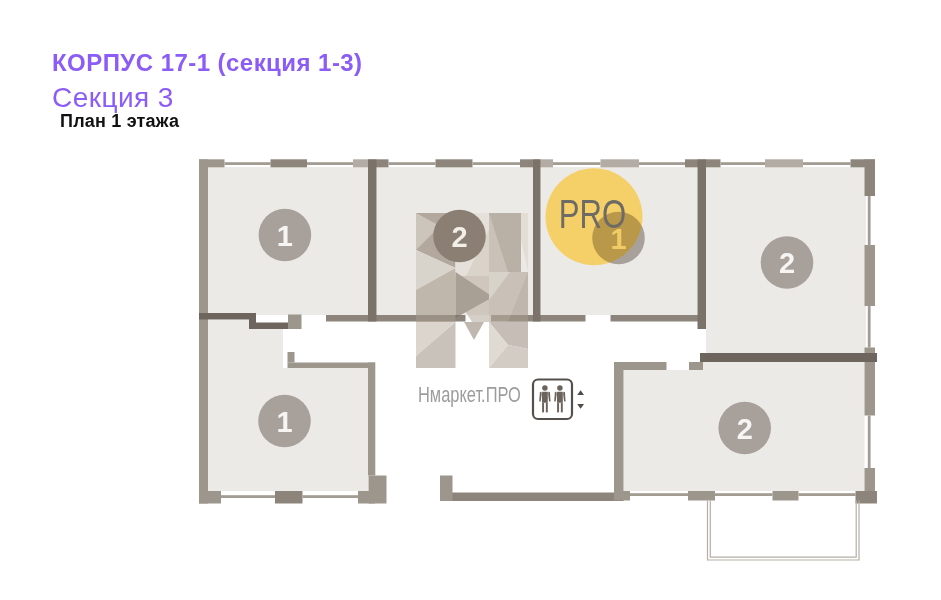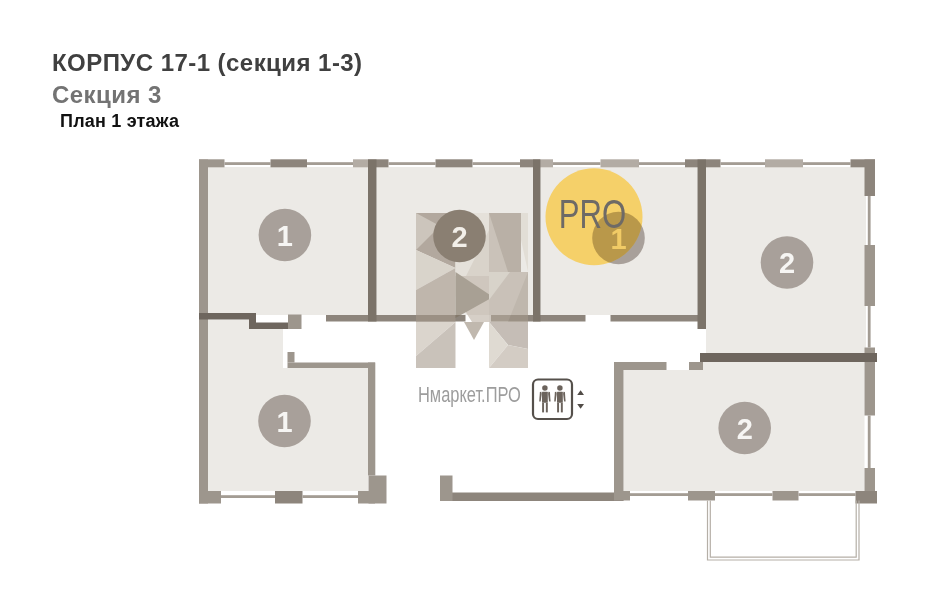--- a/index.html
+++ b/index.html
@@ -1,18 +1,18 @@
 <!DOCTYPE html>
 <html><head>
 <meta charset="utf-8">
 <style>
 html,body{margin:0;padding:0;width:941px;height:600px;background:#ffffff;overflow:hidden;}
 body{font-family:"Liberation Sans",sans-serif;position:relative;}
-.t1{position:absolute;left:52px;top:49px;font-size:24px;font-weight:bold;color:#404040;line-height:1.2;letter-spacing:0.45px;}
-.t2{position:absolute;left:52px;top:81px;font-size:24px;font-weight:bold;color:#737373;line-height:1.2;letter-spacing:0.45px;}
+.t1{position:absolute;left:52px;top:49px;font-size:24px;font-weight:bold;color:#8b5cf6;line-height:1.2;letter-spacing:0.45px;}
+.t2{position:absolute;left:52px;top:81px;font-size:28px;font-weight:normal;color:#8b5cf6;line-height:1.2;letter-spacing:0.45px;}
 .t3{position:absolute;left:60px;top:111px;font-size:18px;font-weight:bold;color:#111111;line-height:1.2;letter-spacing:0.2px;}
 </style>
 </head>
 <body>
 
 <div class="t1">КОРПУС 17-1 (секция 1-3)</div>
 
 <div class="t2">Секция 3</div>
 
 <div class="t3">План 1 этажа</div>

